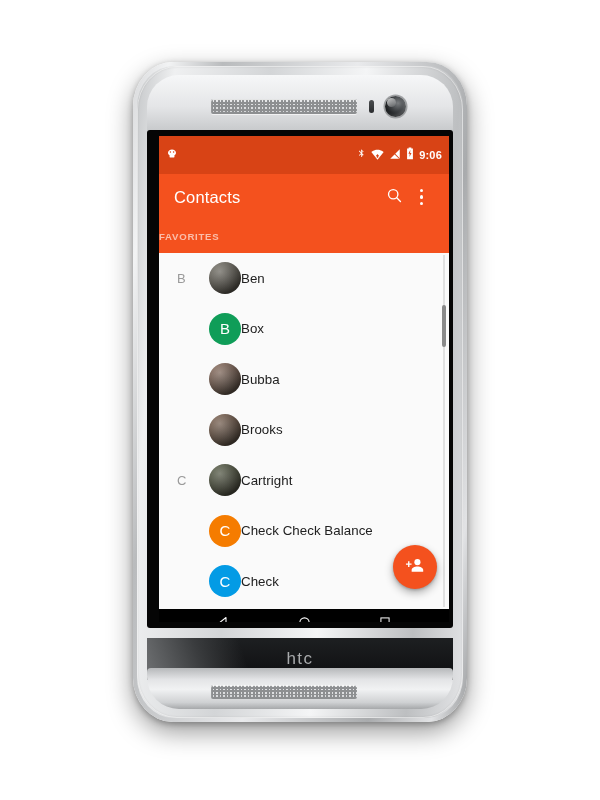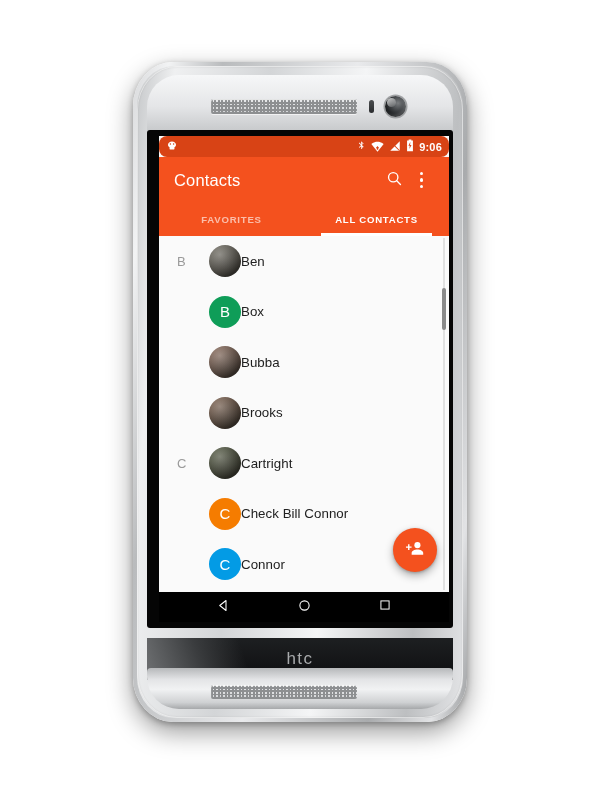--- a/index.html
+++ b/index.html
@@ -61,22 +61,22 @@
     position:absolute;left:10px;top:64px;right:10px;height:498px;
     background:#050505;border-radius:3px;
   }
   .screen{
     position:absolute;left:22px;top:70px;width:290px;height:486px;
     background:#fafafa;overflow:hidden;
   }
 
   
   .statusbar{
-    height:21px;background:#d84315;display:flex;align-items:center;
-    padding:0 7px 0 7px;color:#fff;border-radius:8px;
+    height:38px;background:#d84315;display:flex;align-items:center;
+    padding:0 7px 0 7px;color:#fff;
   }
   .sb-right{margin-left:auto;display:flex;align-items:center;gap:5px;}
   .sb-time{font-size:11px;font-weight:bold;letter-spacing:.2px;color:#fff;}
   .sb-ico{display:block;}
 
   
   .appbar{
     height:46px;background:#f4511e;display:flex;align-items:center;
     padding:0 22px 0 15px;
   }
@@ -84,21 +84,21 @@
   .appbar-actions{margin-left:auto;display:flex;align-items:center;gap:13px;}
   .dots{display:flex;flex-direction:column;gap:3px;align-items:center;padding:2px 4px;}
   .dots i{width:3.2px;height:3.2px;border-radius:50%;background:#fff;display:block;}
 
   
   .tabs{
     height:33px;background:#f4511e;display:flex;align-items:stretch;
     position:relative;
   }
   .tab{
-    flex:1;display:flex;align-items:center;justify-content:center;
+    flex:1;display:flex;align-items:center;
     font-size:9.6px;font-weight:bold;letter-spacing:.75px;
     color:rgba(255,255,255,.62);position:relative;
   }
   .tab.active{color:#fff;}
   .tab.active:after{
     content:"";position:absolute;left:12%;right:12%;bottom:0;height:2.6px;background:#fff;
   }
 
   
   .list{
@@ -246,23 +246,20 @@
                 <i></i>
                 <i></i>
               </span>
           </span>
         </div>
 
         <div class="tabs">
           <div class="tab">
             <span>FAVORITES</span>
           </div>
-          <div class="tab active">
-            <span>ALL CONTACTS</span>
-          </div>
         </div>
 
         <div class="list" id="contact-list">
           <div class="row">
               <div class="sec">B</div>
               <div class="av photo" style="background: radial-gradient(circle at 34% 30%, rgba(255, 255, 255, 0.34), rgba(0, 0, 0, 0.22) 72%), linear-gradient(145deg, rgb(110, 106, 94), rgb(44, 42, 38));"></div>
               <div class="name">Ben</div>
             </div>
             <div class="row">
               <div class="sec"></div>
@@ -284,28 +281,28 @@
             <div class="row">
               <div class="sec">C</div>
               <div class="av photo" style="background: radial-gradient(circle at 34% 30%, rgba(255, 255, 255, 0.34), rgba(0, 0, 0, 0.22) 72%), linear-gradient(145deg, rgb(74, 82, 54), rgb(44, 42, 38));"></div>
               <div class="name">Cartright</div>
             </div>
             <div class="row">
               <div class="sec"></div>
               <div class="av" style="background: rgb(245, 124, 0);">
                 <span>C</span>
               </div>
-              <div class="name">Check Bill Connor</div>
+              <div class="name">Check Check Balance</div>
             </div>
             <div class="row">
               <div class="sec"></div>
               <div class="av" style="background: rgb(3, 155, 229);">
                 <span>C</span>
               </div>
-              <div class="name">Connor</div>
+              <div class="name">Check</div>
             </div>
             <div class="sb-track"></div>
           <div class="sb-thumb"></div>
           <div class="fab">
             <span>
               <svg width="21" height="21" viewBox="0 0 24 24">
                 <circle cx="14.2" cy="8.2" r="3.5" fill="#fff"></circle>
                 <path fill="#fff" d="M14.2 13c-3.4 0-6.6 1.7-6.6 3.8V19h13.2v-2.2c0-2.1-3.2-3.8-6.6-3.8z"></path>
                 <path fill="#fff" d="M5.1 7.2h-1.6v2.4H1.1v1.6h2.4v2.4h1.6v-2.4h2.4V9.6H5.1V7.2z"></path>
               </svg>

